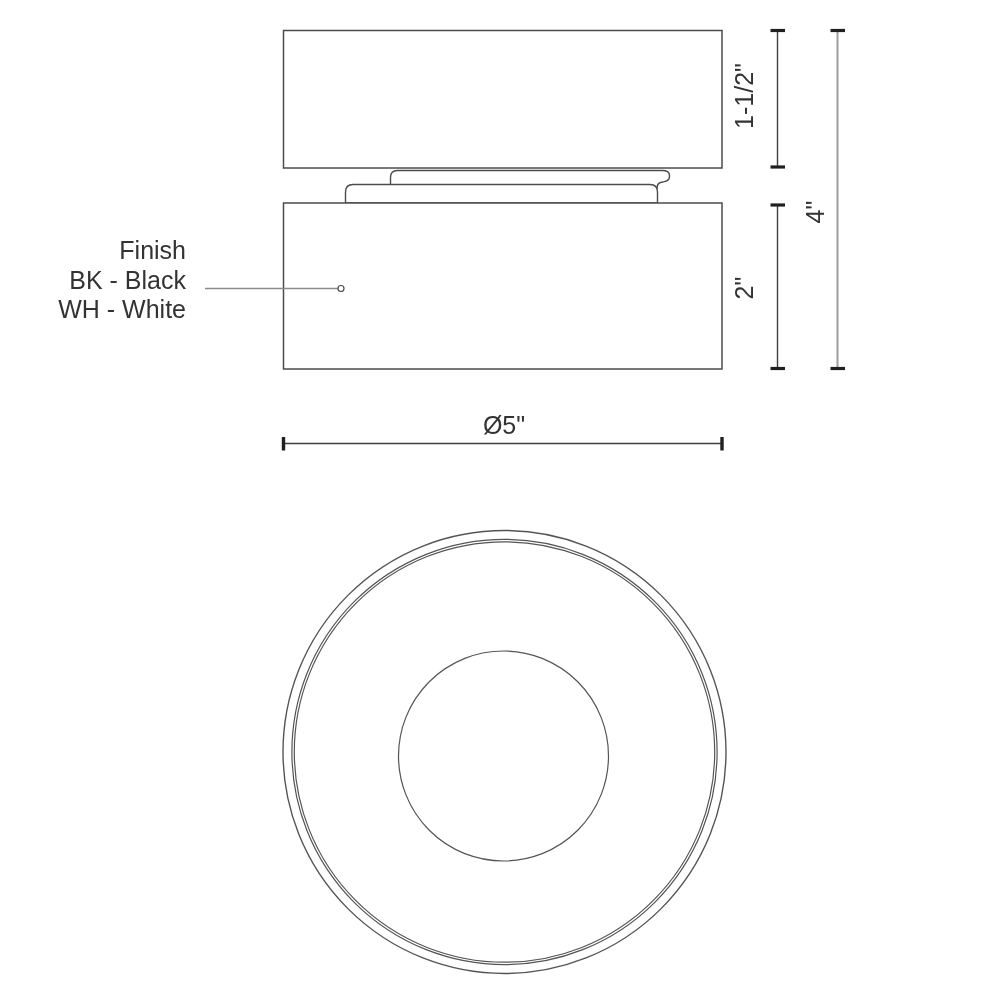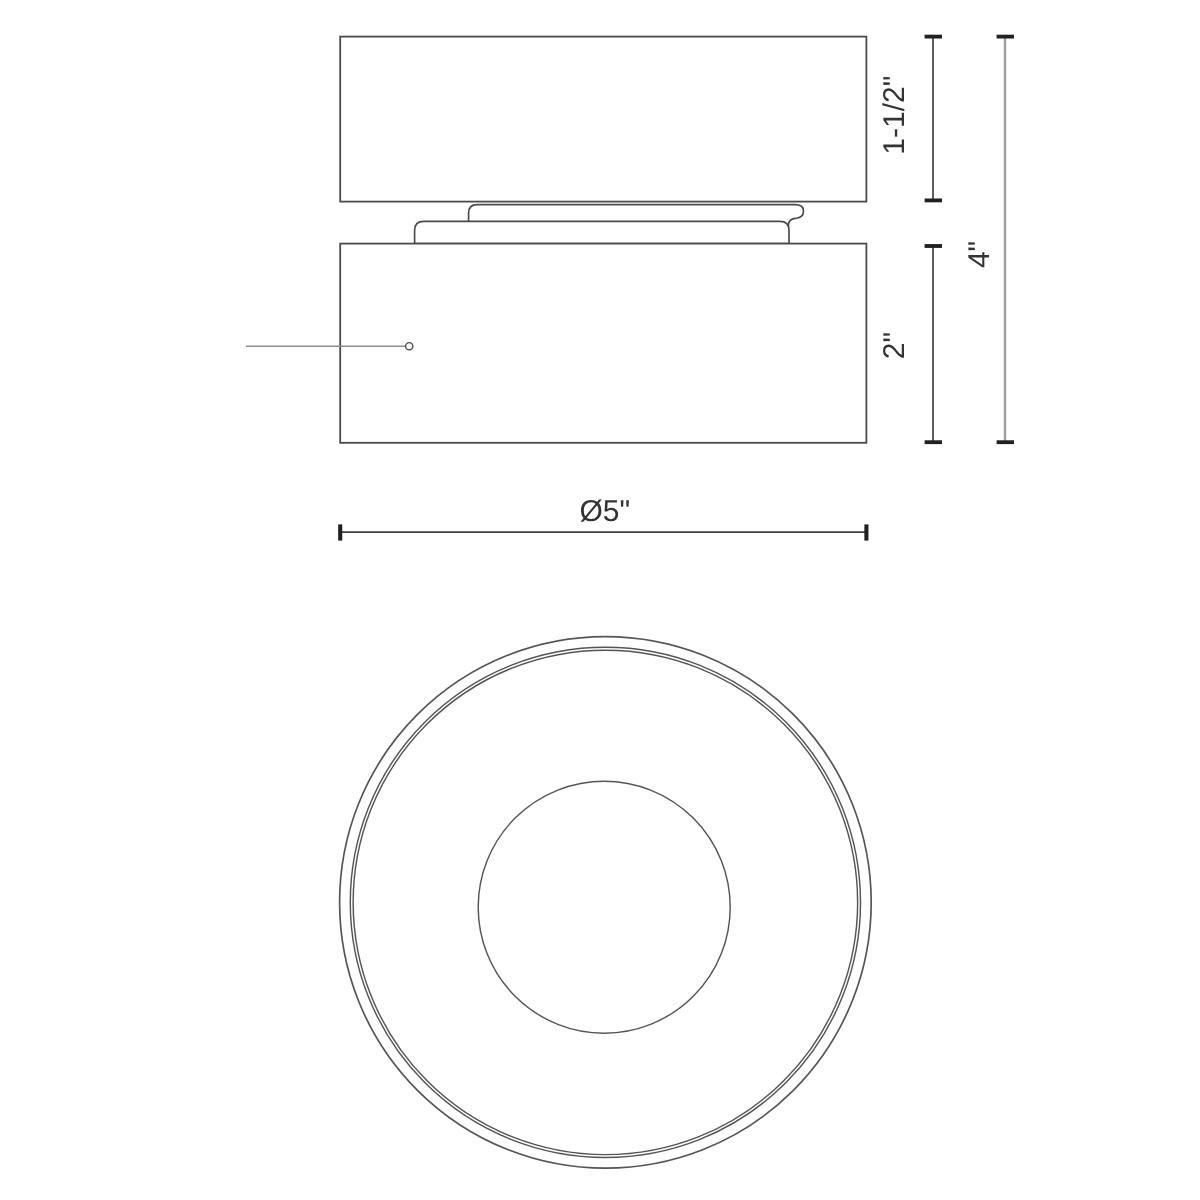--- a/index.html
+++ b/index.html
@@ -80,14 +80,19 @@
     <line x1="283.5" y1="437" x2="283.5" y2="450.5" stroke="#202020" stroke-width="3.4"></line>
     <line x1="722" y1="437" x2="722" y2="450.5" stroke="#202020" stroke-width="3.4"></line>
     <text class="dim-label" x="504" y="434" text-anchor="middle">Ø5"</text>
 
     <circle cx="504.5" cy="752" r="221.5" fill="none" stroke="#555555" stroke-width="1.4"></circle>
     <circle cx="504.5" cy="752" r="212.6" fill="none" stroke="#555555" stroke-width="1.2"></circle>
     <circle cx="504.5" cy="752" r="210.2" fill="none" stroke="#555555" stroke-width="1.2"></circle>
     <circle cx="503.5" cy="756" r="105" fill="none" stroke="#555555" stroke-width="1.2"></circle>
   </svg>
 
+  <div class="finish-note">
+    <div>Finish</div>
+    <div>BK - Black</div>
+    <div>WH - White</div>
+  </div>
 
 </div>
 
 </body></html>

